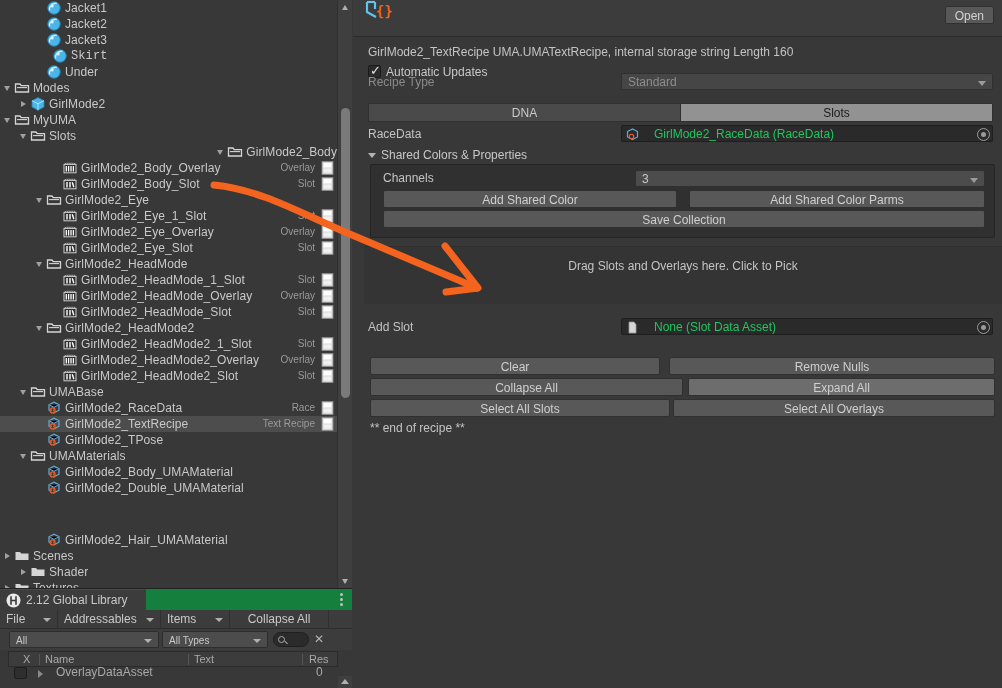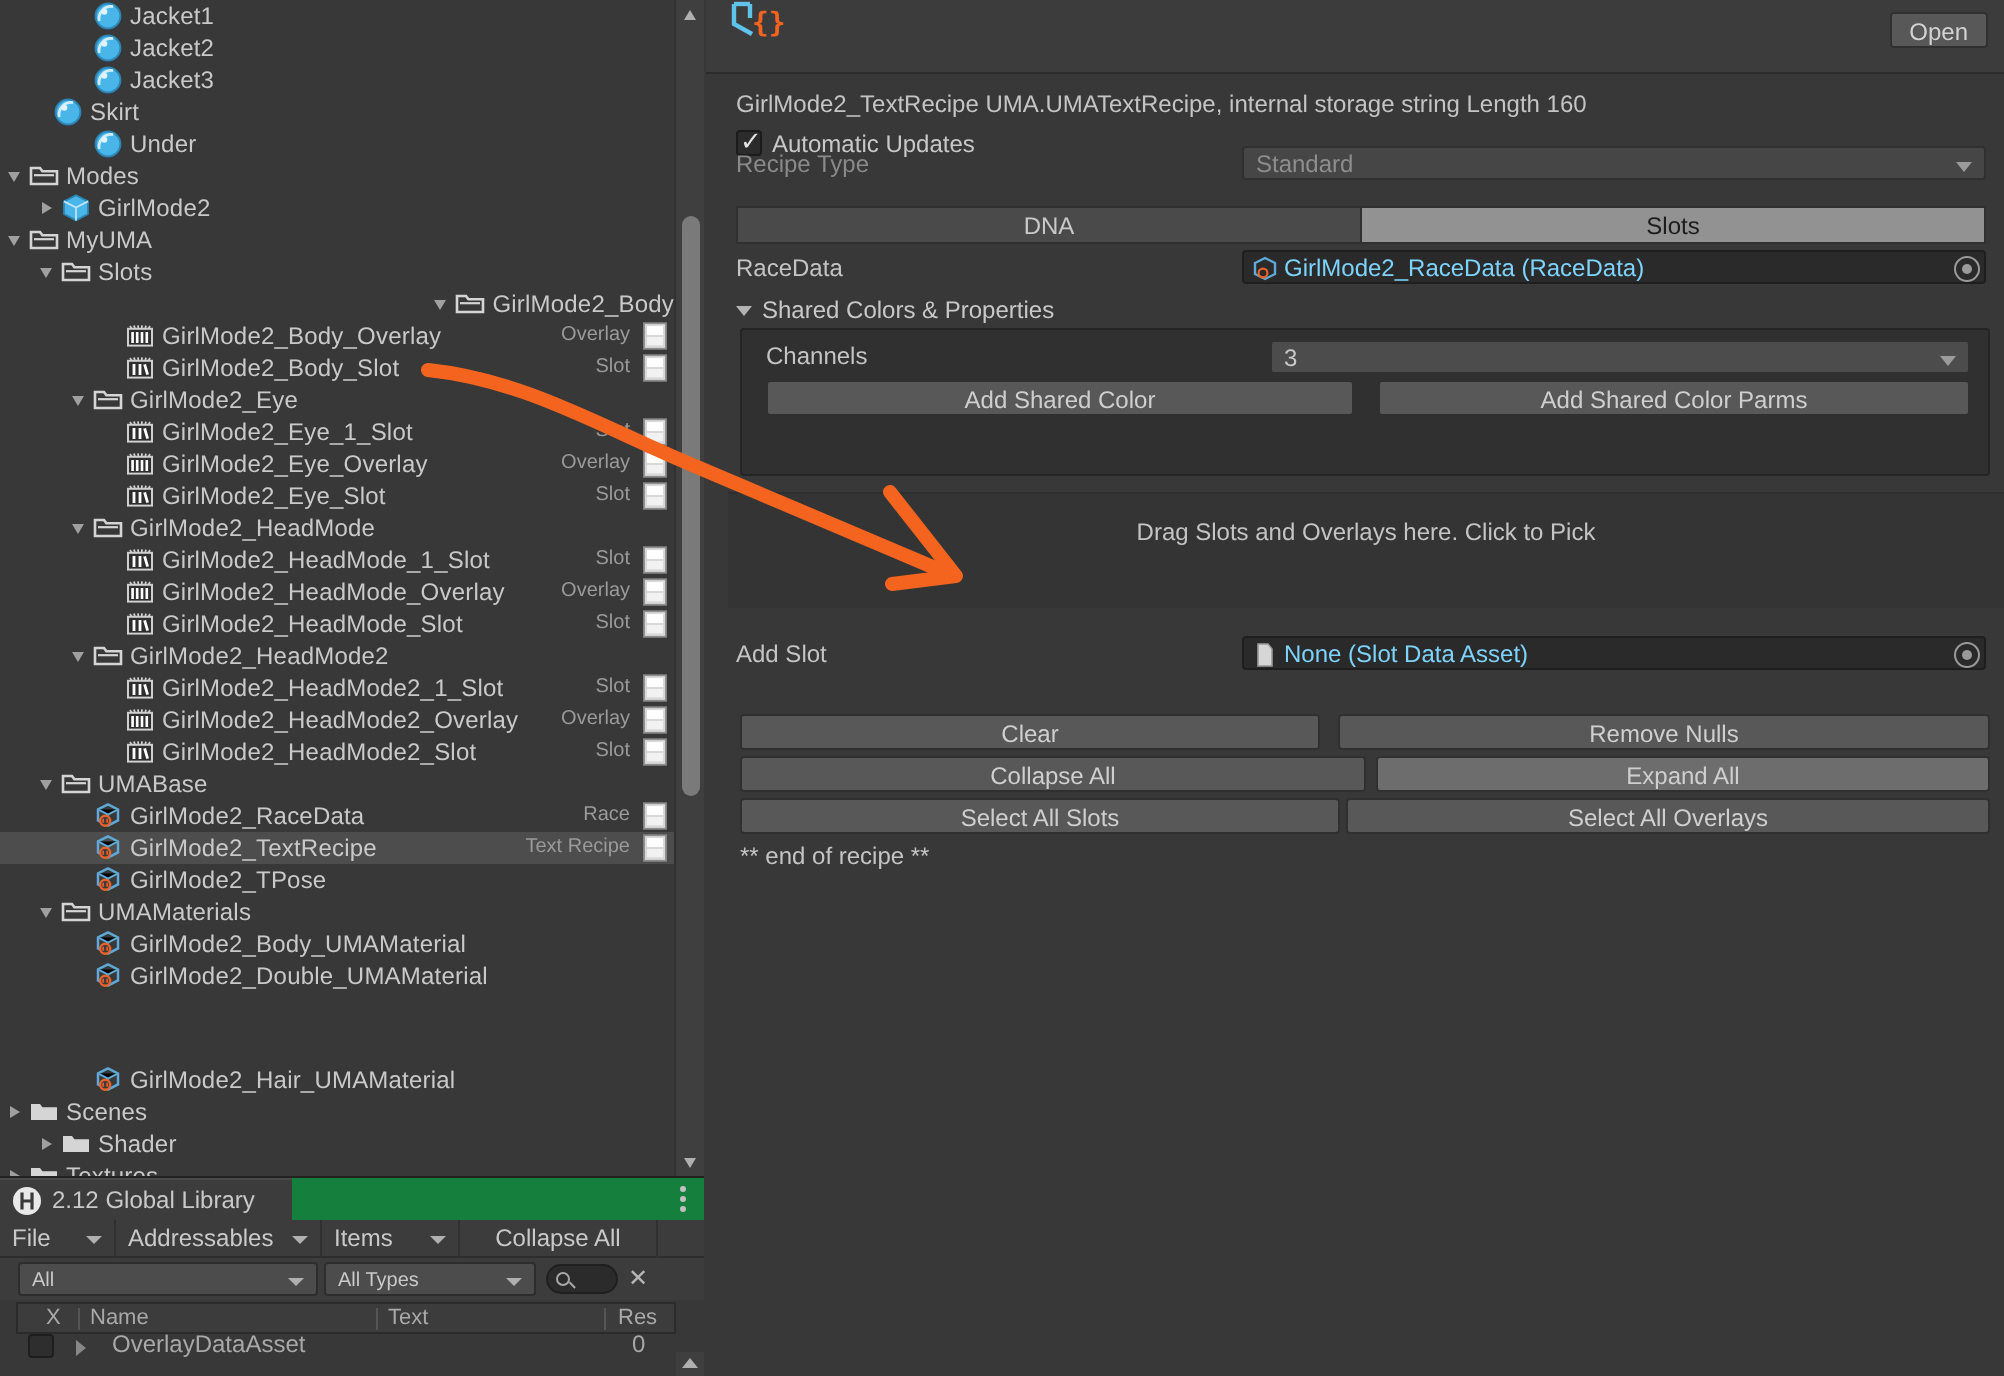--- a/index.html
+++ b/index.html
@@ -130,22 +130,22 @@
   }
   .seg.off { background: #4a4a4a; }
   .seg.on { background: #929292; color: #1c1c1c; }
 
   
   .objfield {
     position: absolute; height: 17px; background: #2a2a2a;
     border: 1px solid #1e1e1e; border-radius: 2px;
   }
   .objfield .of-text {
-    position: absolute; left: 20px; top: 0; height: 17px; line-height: 17px;
-    font-size: 12px; color: #7dd3fc; white-space: nowrap; text-align: center;
+    position: absolute; left: 32px; top: 0; height: 17px; line-height: 17px;
+    font-size: 12px; color: #22c55e; white-space: nowrap; text-align: center;
   }
   .objfield .of-icon { position: absolute; left: 3px; top: 1px; width: 15px; height: 15px; }
   .objfield .of-pick {
     position: absolute; right: 2px; top: 2px; width: 13px; height: 13px;
     border-radius: 50%; border: 1px solid #9a9a9a;
   }
   .objfield .of-pick::after {
     content: ""; position: absolute; left: 3px; top: 3px; width: 5px; height: 5px;
     border-radius: 50%; background: #9a9a9a;
   }
@@ -323,21 +323,21 @@
           <span class="tw none"></span>
           <span class="ico ico-sphere">
             <svg width="16" height="16" viewBox="0 0 16 16">
               <circle cx="8" cy="8" r="6.2" fill="#4ab5e8" stroke="#2b86b5" stroke-width="1"></circle>
               <path d="M3.6 10.5 A6.2 6.2 0 0 1 10.6 3.3" fill="none" stroke="#cfefff" stroke-width="1.4"></path>
               <circle cx="6.2" cy="5.9" r="1.5" fill="#dff2fd"></circle>
             </svg>
           </span>
           <span class="lbl">Jacket3</span>
         </div>
-        <div class="tree-row" style="padding-left: 14px;">
+        <div class="tree-row" style="padding-left: 40px; font-family: Liberation Mono, monospace;">
           <span class="tw none"></span>
           <span class="ico ico-sphere">
             <svg width="16" height="16" viewBox="0 0 16 16">
               <circle cx="8" cy="8" r="6.2" fill="#4ab5e8" stroke="#2b86b5" stroke-width="1"></circle>
               <path d="M3.6 10.5 A6.2 6.2 0 0 1 10.6 3.3" fill="none" stroke="#cfefff" stroke-width="1.4"></path>
               <circle cx="6.2" cy="5.9" r="1.5" fill="#dff2fd"></circle>
             </svg>
           </span>
           <span class="lbl">Skirt</span>
         </div>
@@ -833,20 +833,21 @@
   </div>
 
   <div id="shared-box">
     <div style="position:absolute; left:12px; top:4px; height:18px; line-height:18px; font-size:12px; color:#c4c4c4;">Channels</div>
     <div class="dd enabled" style="left:264px; top:5px; width:350px;">
       <div class="dd-text">3</div>
       <div class="dd-arrow"></div>
     </div>
     <div class="btn" style="left:12px; top:25px; width:294px;">Add Shared Color</div>
     <div class="btn" style="left:318px; top:25px; width:296px;">Add Shared Color Parms</div>
+    <div class="btn" style="left:12px; top:45px; width:602px;">Save Collection</div>
   </div>
 
   <div id="drop-area">
     <div class="dtxt">Drag Slots and Overlays here. Click to Pick</div>
   </div>
 
   <div style="position:absolute; left:353px; top:318px; width:649px; height:18px;">
     <div class="insp-label" style="left:15px; height:18px; line-height:18px;">Add Slot</div>
     <div class="objfield" style="left:268px; top:0; width:372px;">
       <div class="of-icon">

